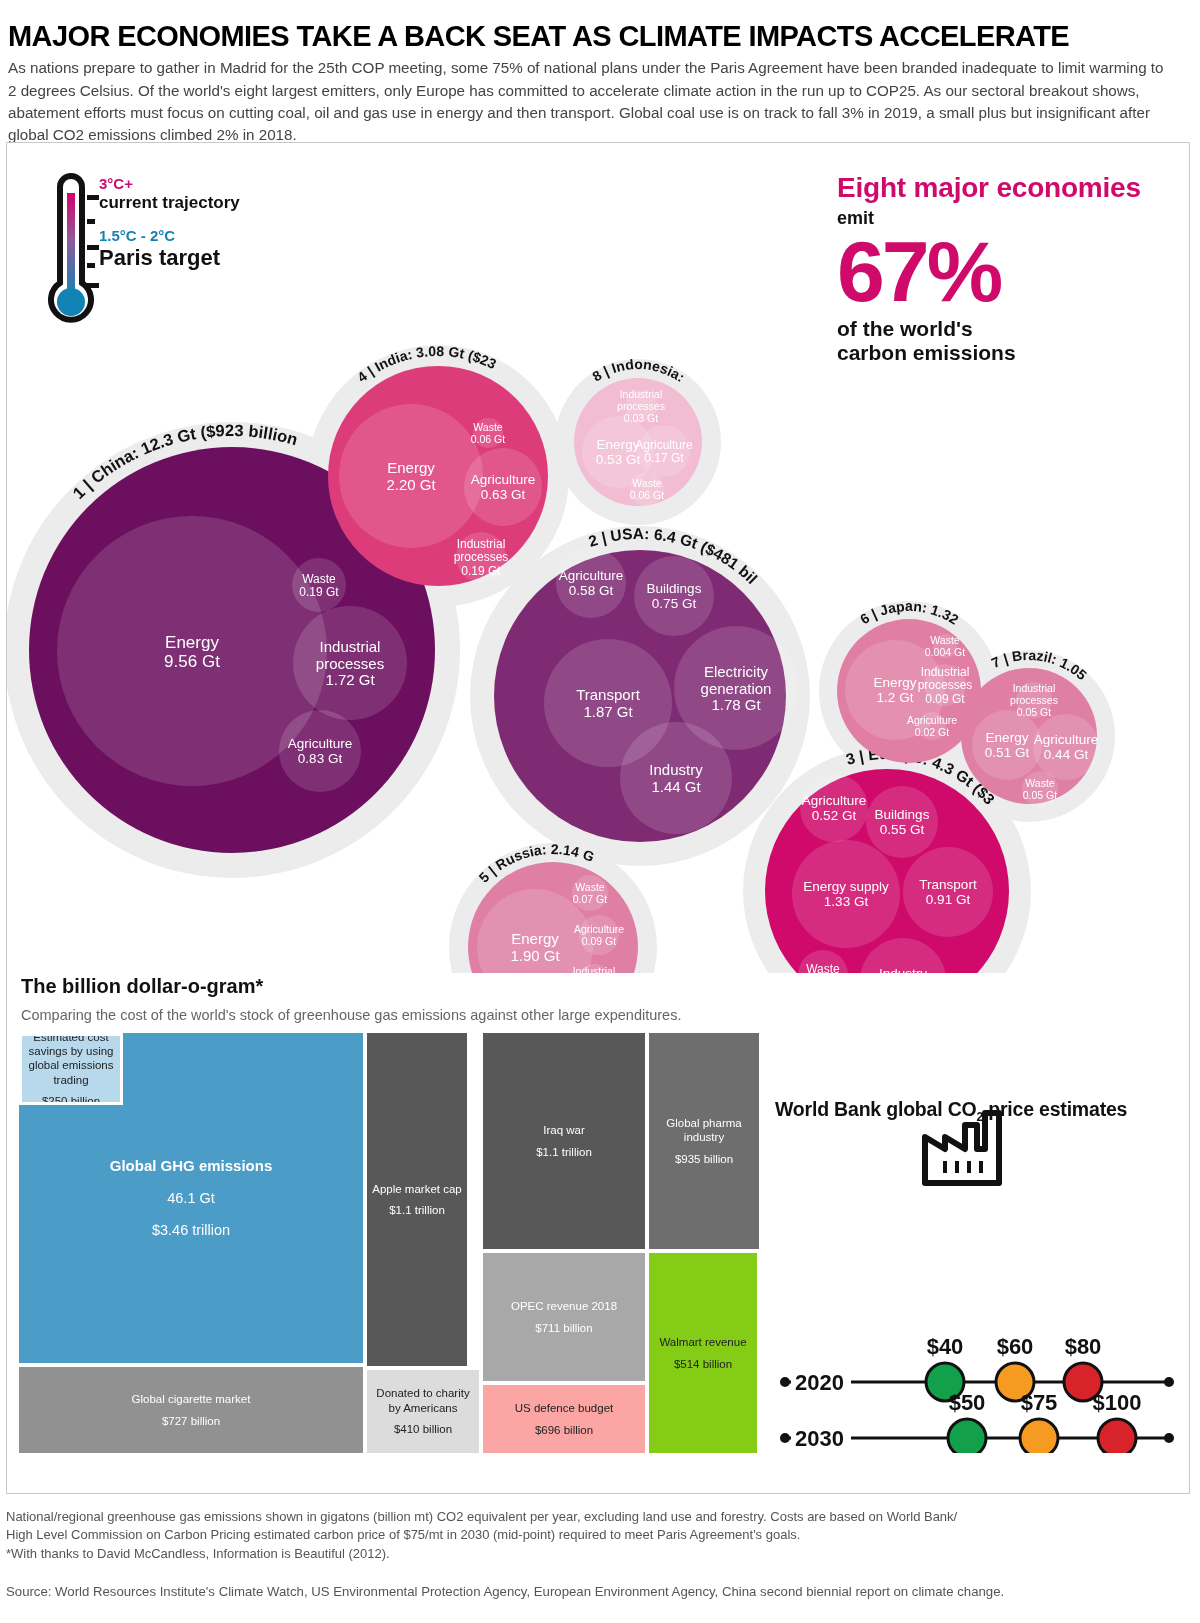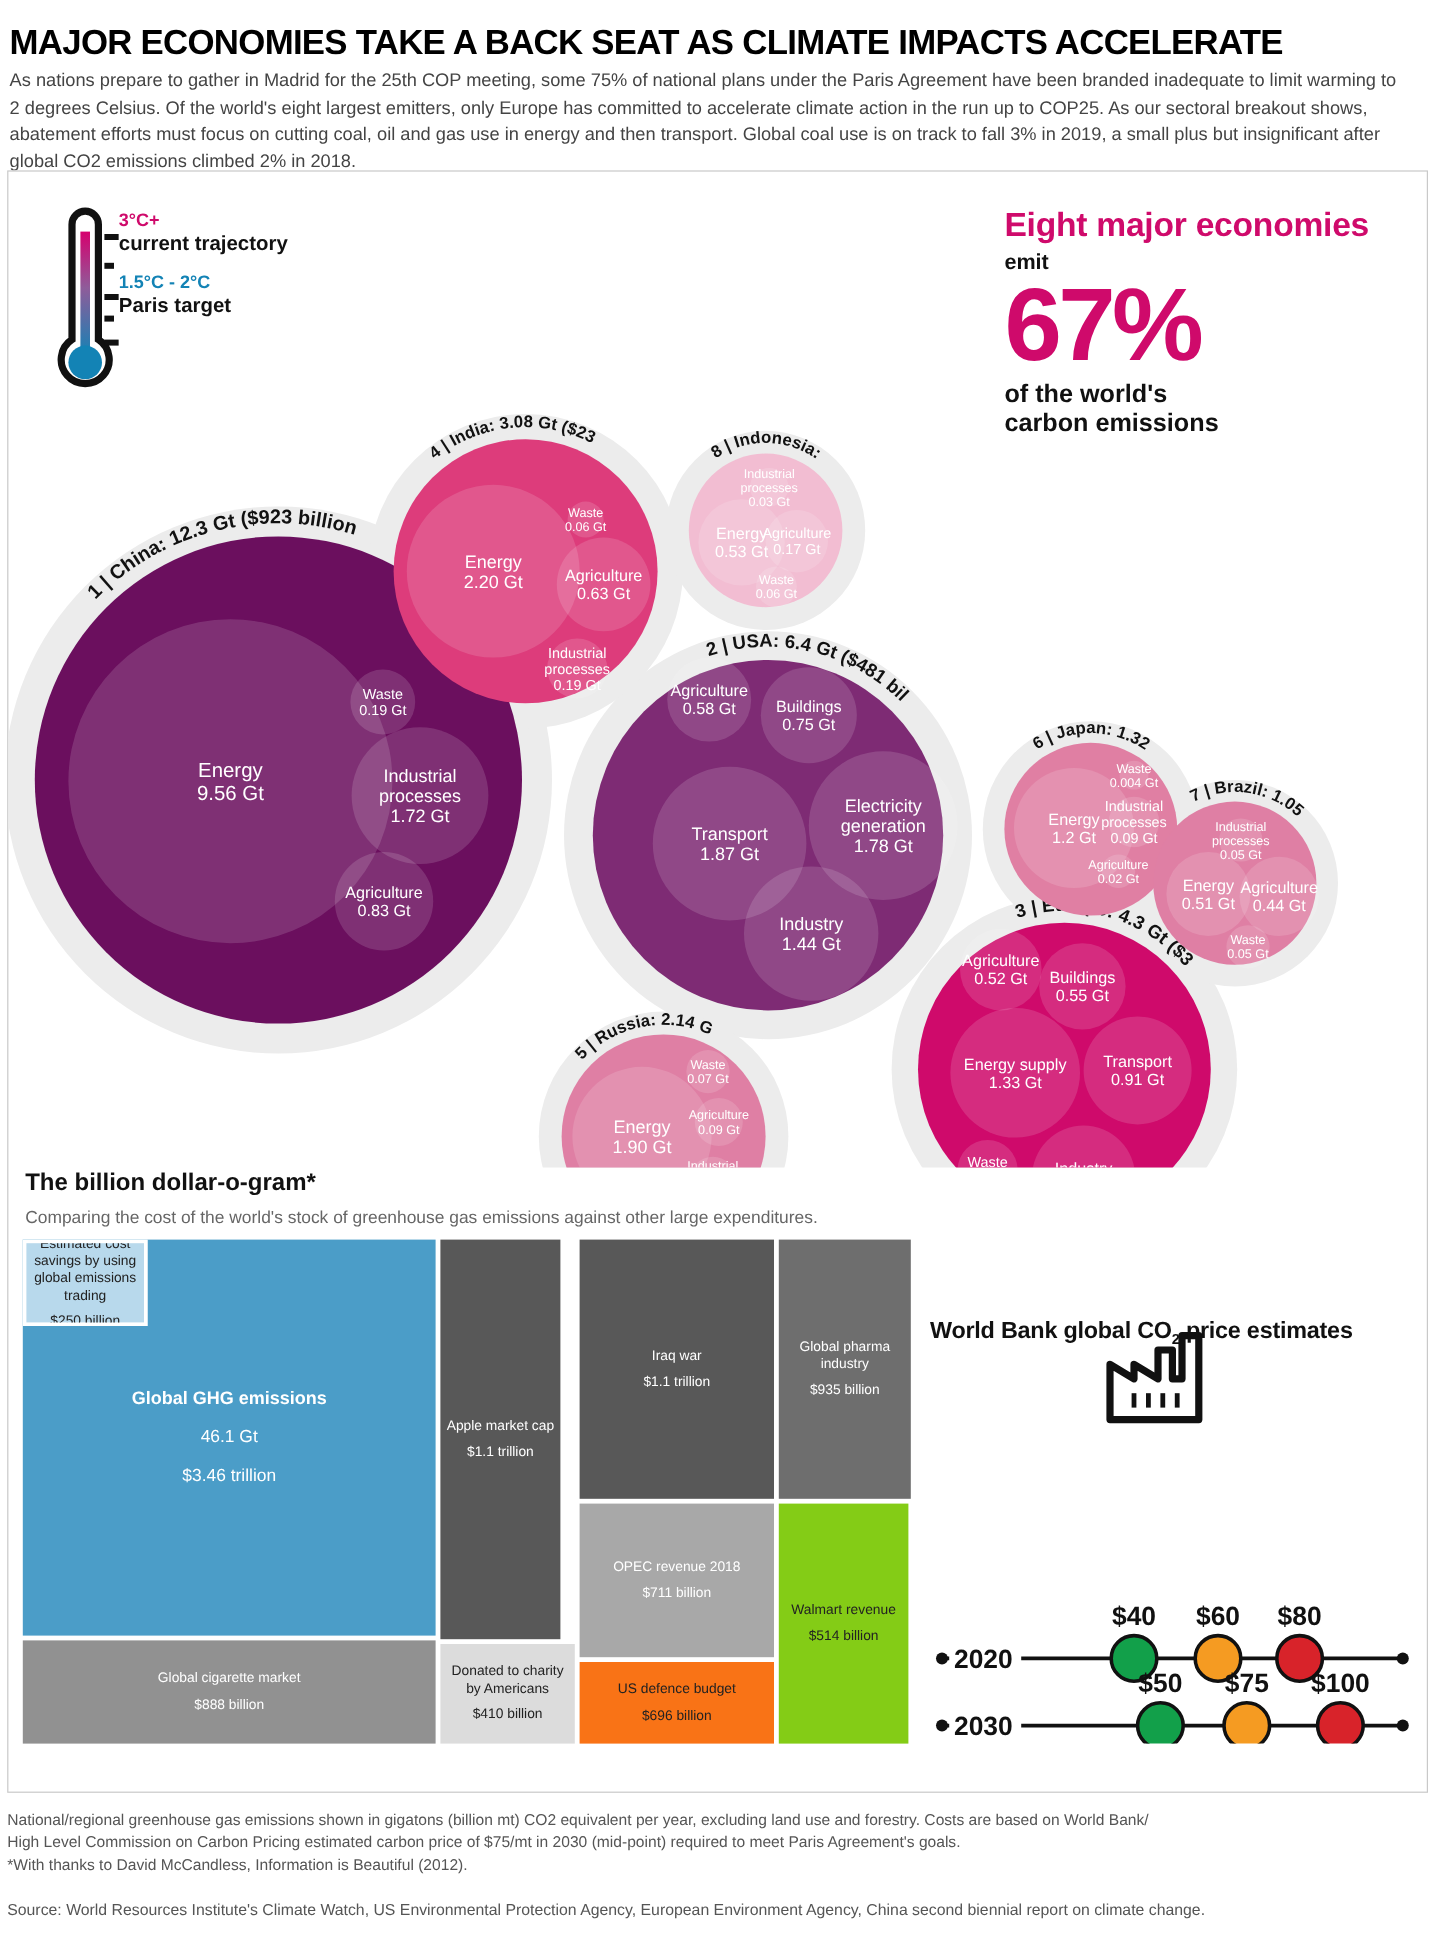--- a/index.html
+++ b/index.html
@@ -12,21 +12,21 @@
 
   
   .panel{position:absolute;left:6px;top:142px;width:1182px;height:1350px;border:1px solid #c9c9c9;background:#fff;}
 
   
   .thermo{position:absolute;left:36px;top:28px;width:56px;height:160px;}
   .legend-txt{position:absolute;}
   .lg-3c{left:92px;top:32px;font-size:15px;font-weight:bold;color:#cf0a6b;}
   .lg-traj{left:92px;top:50px;font-size:17px;font-weight:bold;color:#111;}
   .lg-15{left:92px;top:84px;font-size:15px;font-weight:bold;color:#1383b5;}
-  .lg-paris{left:92px;top:102px;font-size:17px;font-weight:bold;color:#111;}
+  .lg-paris{left:92px;top:102px;font-size:22px;font-weight:bold;color:#111;}
 
   
   .emit-wrap{position:absolute;left:830px;top:30px;width:330px;}
   .emit-title{font-size:28px;font-weight:bold;color:#cf0a6b;line-height:1.05;letter-spacing:-0.2px;}
   .emit-emit{font-size:18px;font-weight:bold;color:#111;margin-top:6px;}
   .emit-pct{font-size:86px;font-weight:bold;color:#cf0a6b;line-height:0.95;letter-spacing:-3px;margin-top:2px;}
   .emit-sub{font-size:21px;font-weight:bold;color:#111;line-height:1.12;margin-top:4px;}
 
   
   .bubble-svg{position:absolute;left:0;top:0;}
@@ -229,39 +229,39 @@
           <div class="lbl">Estimated cost savings by using global emissions trading</div>
           <div class="val">$250 billion</div>
         </div>
         <div class="tile big" style="left: 0px; top: 0px; width: 344px; height: 330px; background: rgb(75, 157, 200); color: rgb(255, 255, 255); text-align: center;">
           <div class="lbl">Global GHG emissions</div>
           <div class="val">46.1 Gt</div>
           <div class="val">$3.46 trillion</div>
         </div>
         <div class="tile" style="left: 0px; top: 334px; width: 344px; height: 86px; background: rgb(145, 145, 145); color: rgb(255, 255, 255);">
           <div class="lbl">Global cigarette market</div>
-          <div class="val">$888 billion</div>
+          <div class="val">$727 billion</div>
         </div>
         <div class="tile" style="left: 348px; top: 0px; width: 100px; height: 333px; background: rgb(88, 88, 88); color: rgb(255, 255, 255);">
           <div class="lbl">Apple market cap</div>
           <div class="val">$1.1 trillion</div>
         </div>
         <div class="tile" style="left: 348px; top: 337px; width: 112px; height: 83px; background: rgb(220, 220, 220); color: rgb(34, 34, 34);">
           <div class="lbl">Donated to charity by Americans</div>
           <div class="val">$410 billion</div>
         </div>
         <div class="tile" style="left: 464px; top: 0px; width: 162px; height: 216px; background: rgb(88, 88, 88); color: rgb(255, 255, 255);">
           <div class="lbl">Iraq war</div>
           <div class="val">$1.1 trillion</div>
         </div>
         <div class="tile" style="left: 464px; top: 220px; width: 162px; height: 128px; background: rgb(168, 168, 168); color: rgb(255, 255, 255);">
           <div class="lbl">OPEC revenue 2018</div>
           <div class="val">$711 billion</div>
         </div>
-        <div class="tile" style="left: 464px; top: 352px; width: 162px; height: 68px; background: #f97316; color: rgb(34, 34, 34);">
+        <div class="tile" style="left: 464px; top: 352px; width: 162px; height: 68px; background: #fca5a5; color: rgb(34, 34, 34);">
           <div class="lbl">US defence budget</div>
           <div class="val">$696 billion</div>
         </div>
         <div class="tile" style="left: 630px; top: 0px; width: 110px; height: 216px; background: rgb(110, 110, 110); color: rgb(255, 255, 255);">
           <div class="lbl">Global pharma industry</div>
           <div class="val">$935 billion</div>
         </div>
         <div class="tile" style="left: 630px; top: 220px; width: 108px; height: 200px; background: #84cc16; color: rgb(34, 34, 34);">
           <div class="lbl">Walmart revenue</div>
           <div class="val">$514 billion</div>

